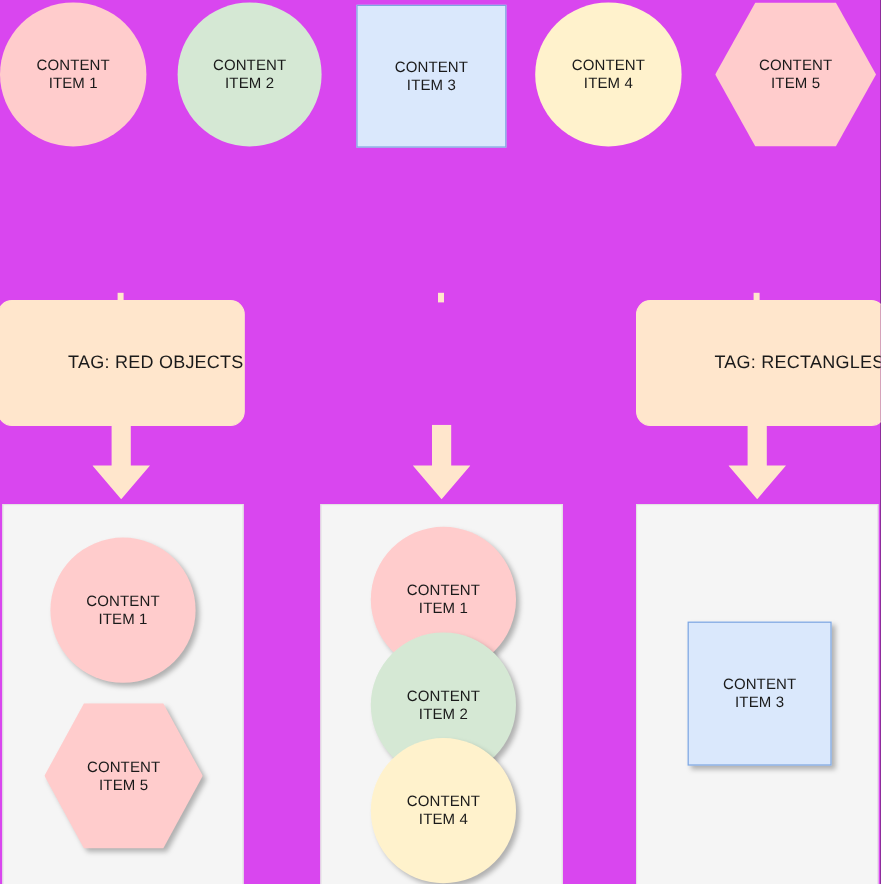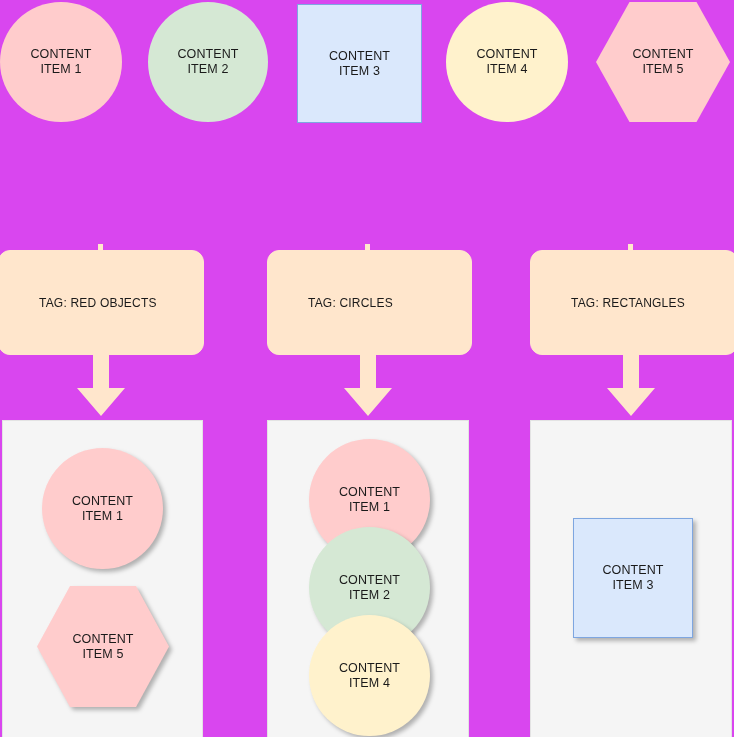--- a/index.html
+++ b/index.html
@@ -31,23 +31,23 @@
     pointer-events: none;
     white-space: pre-line;
   }
 
   .tag-label {
     position: absolute;
     left: 0;
     right: 0;
     top: 50%;
     transform: translateY(-50%);
-    text-align: left;
+    text-align: right;
     color: #1a1a1a;
-    font-size: 12px;
+    font-size: 15px;
     line-height: 14px;
     letter-spacing: 0.2px;
     pointer-events: none;
     padding-left: 40px;
   }
 
   
   .top-shape { position: absolute; }
 
   .ellipse {
@@ -128,23 +128,20 @@
   </div>
 
   <div class="tag-stub" style="left:98px;  top:244px; height:8px;"></div>
   <div class="tag-stub" style="left:365px; top:244px; height:8px;"></div>
   <div class="tag-stub" style="left:628px; top:244px; height:8px;"></div>
 
   <div class="tag-box" style="left:-2px; top:250px; width:204px; height:103px;">
     <div class="tag-label">TAG: RED OBJECTS</div>
   </div>
 
-  <div class="tag-box" style="left:267px; top:250px; width:203px; height:103px;">
-    <div class="tag-label">TAG: CIRCLES</div>
-  </div>
 
   <div class="tag-box" style="left:530px; top:250px; width:206px; height:103px;">
     <div class="tag-label">TAG: RECTANGLES</div>
   </div>
 
   <div class="arrow-wrap" style="left:77px; top:354px;">
     <svg width="48" height="62" viewBox="0 0 48 62">
       <polygon points="16,0 32,0 32,34 48,34 24,62 0,34 16,34" fill="#ffe6cc"></polygon>
     </svg>
   </div>

